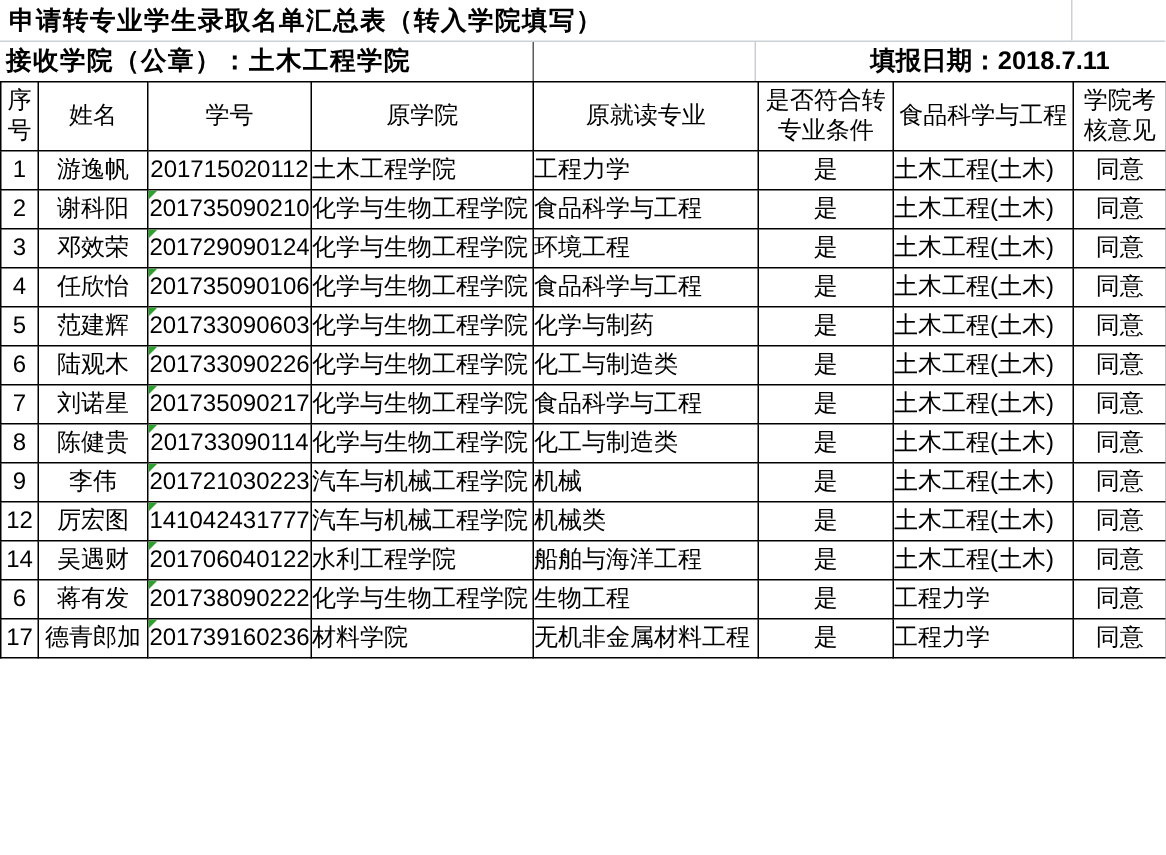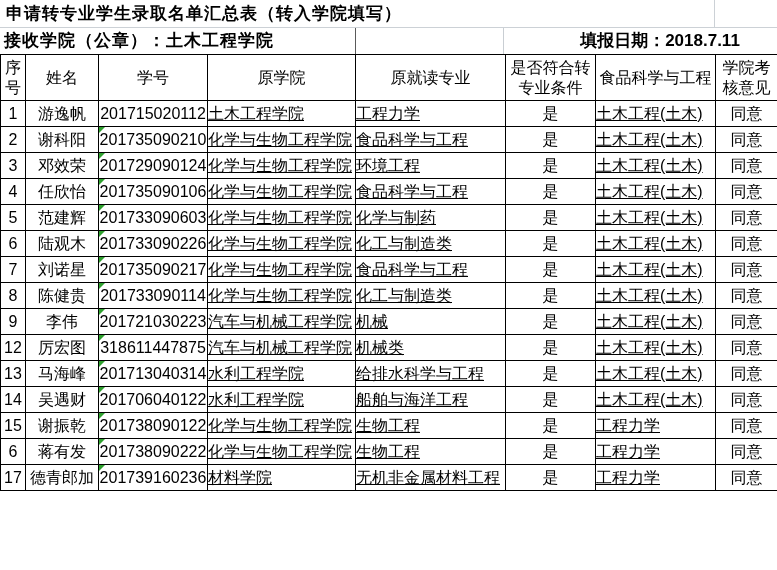--- a/index.html
+++ b/index.html
@@ -49,21 +49,21 @@
     vertical-align: middle;
   }
   table.roster th {
     height: 45px; font-weight: normal; font-size: 16px; text-align: center;
     white-space: pre-line; line-height: 1.25;
   }
   table.roster td {
     height: 25px; font-size: 16px; line-height: 25px; white-space: nowrap;
   }
   td.ac { text-align: center; }
-  td.al { text-align: left; padding-left: 3px; text-decoration: underline; }
+  td.al { text-align: left; padding-left: 3px; }
   td.id-cell {
     position: relative; text-align: center; padding-left: 4px;
     font-size: 15px;
   }
   .tri {
     position: absolute; top: 0; left: 0; width: 0; height: 0;
     border-top: 6px solid #2ea12e; border-right: 6px solid transparent;
   }
 </style>
 </head>
@@ -196,58 +196,38 @@
     <td class="id-cell"><span class="tri" style="border-top-color: rgb(46, 161, 46);"></span><span>201721030223</span></td>
     <td class="al">汽车与机械工程学院</td>
     <td class="al">机械</td>
     <td class="ac">是</td>
     <td class="al">土木工程(土木)</td>
     <td class="ac">同意</td>
   </tr>
         <tr>
     <td class="ac">12</td>
     <td class="ac">厉宏图</td>
-    <td class="id-cell"><span class="tri" style="border-top-color: rgb(46, 161, 46);"></span><span>318611447875</span></td>
+    <td class="id-cell"><span class="tri" style="border-top-color: rgb(46, 161, 46);"></span><span>141042431777</span></td>
     <td class="al">汽车与机械工程学院</td>
     <td class="al">机械类</td>
-    <td class="ac">是</td>
-    <td class="al">土木工程(土木)</td>
-    <td class="ac">同意</td>
-  </tr>
-        <tr>
-    <td class="ac">13</td>
-    <td class="ac">马海峰</td>
-    <td class="id-cell"><span class="tri" style="border-top-color: rgb(46, 161, 46);"></span><span>201713040314</span></td>
-    <td class="al">水利工程学院</td>
-    <td class="al">给排水科学与工程</td>
     <td class="ac">是</td>
     <td class="al">土木工程(土木)</td>
     <td class="ac">同意</td>
   </tr>
         <tr>
     <td class="ac">14</td>
     <td class="ac">吴遇财</td>
     <td class="id-cell"><span class="tri" style="border-top-color: rgb(46, 161, 46);"></span><span>201706040122</span></td>
     <td class="al">水利工程学院</td>
     <td class="al">船舶与海洋工程</td>
     <td class="ac">是</td>
     <td class="al">土木工程(土木)</td>
     <td class="ac">同意</td>
   </tr>
         <tr>
-    <td class="ac">15</td>
-    <td class="ac">谢振乾</td>
-    <td class="id-cell"><span class="tri" style="border-top-color: rgb(46, 161, 46);"></span><span>201738090122</span></td>
-    <td class="al">化学与生物工程学院</td>
-    <td class="al">生物工程</td>
-    <td class="ac">是</td>
-    <td class="al">工程力学</td>
-    <td class="ac">同意</td>
-  </tr>
-        <tr>
     <td class="ac">6</td>
     <td class="ac">蒋有发</td>
     <td class="id-cell"><span class="tri" style="border-top-color: rgb(46, 161, 46);"></span><span>201738090222</span></td>
     <td class="al">化学与生物工程学院</td>
     <td class="al">生物工程</td>
     <td class="ac">是</td>
     <td class="al">工程力学</td>
     <td class="ac">同意</td>
   </tr>
         <tr>

